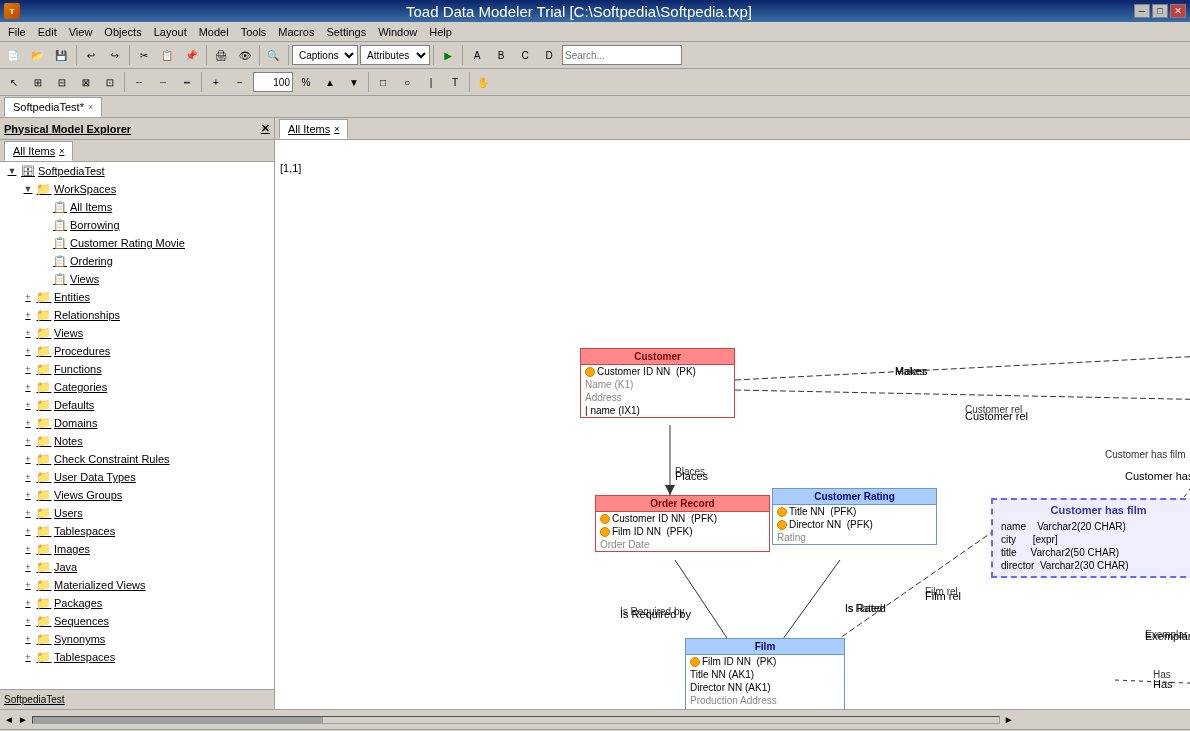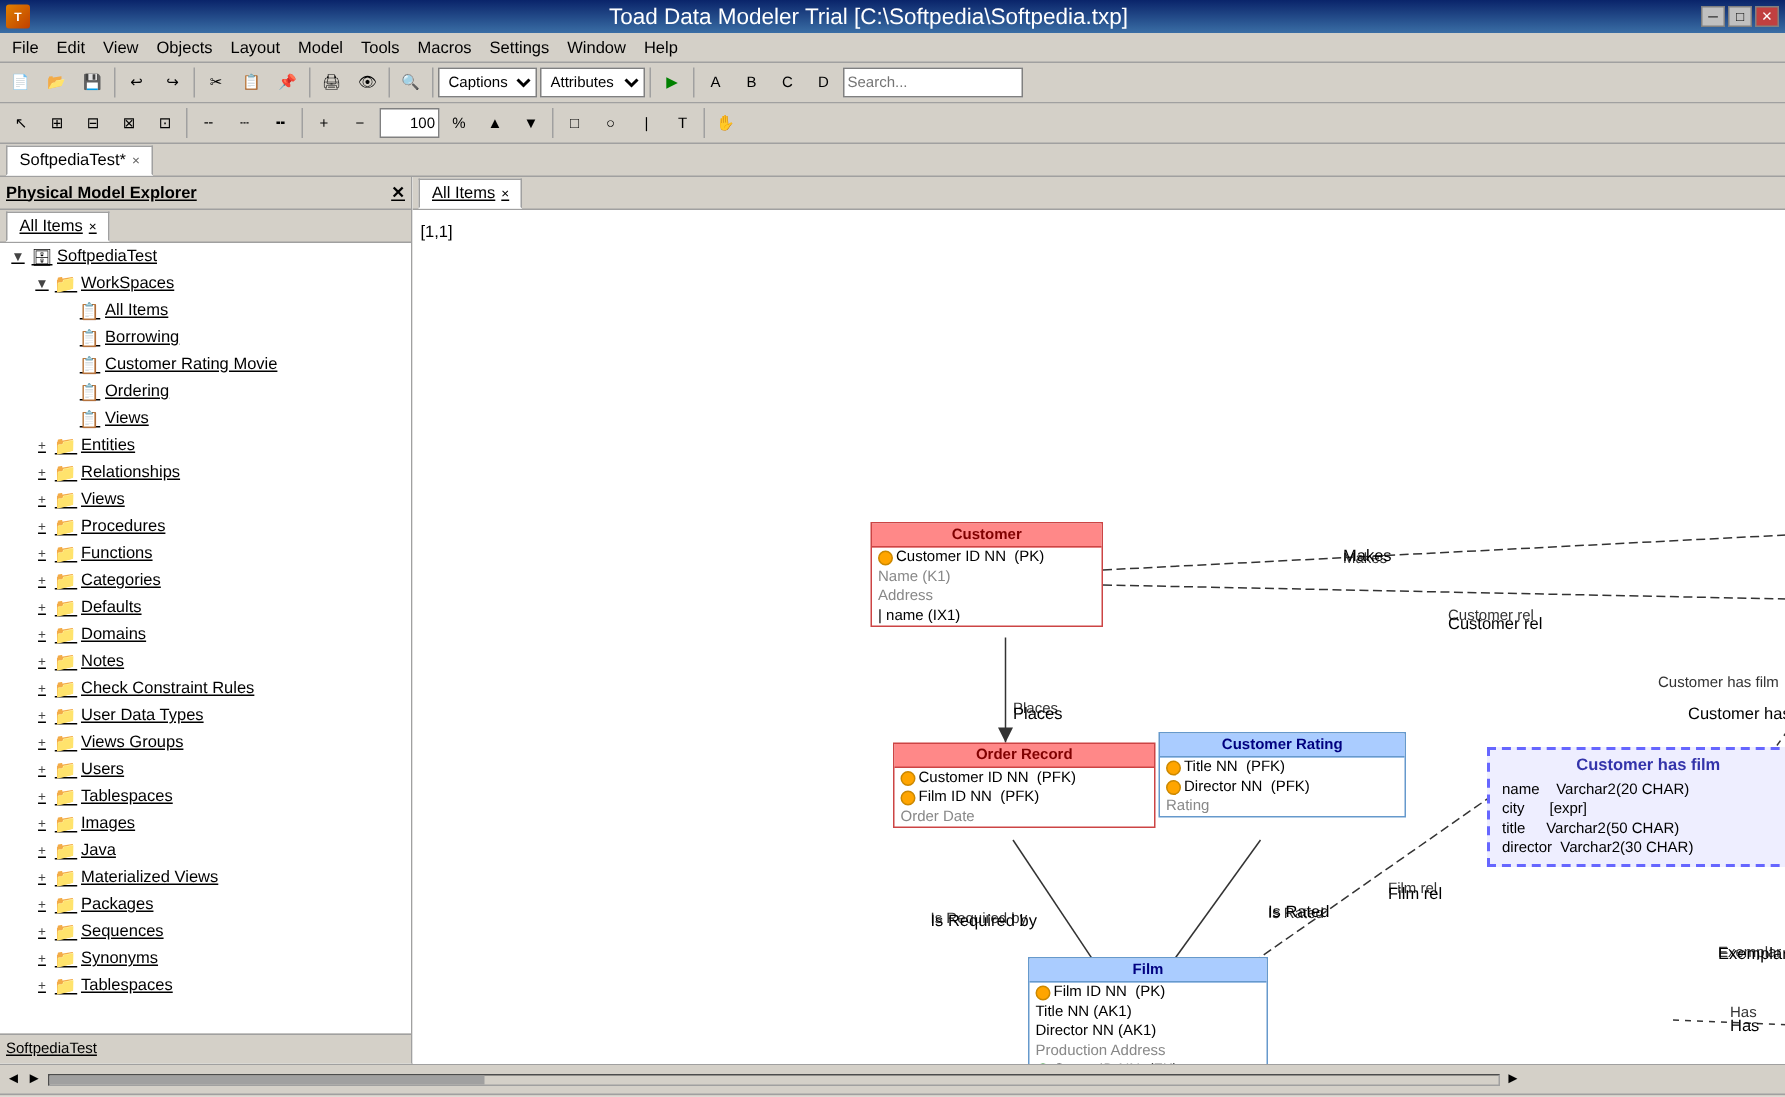--- a/index.html
+++ b/index.html
@@ -367,21 +367,21 @@
     <div style="height:22px; background:#d4d0c8; border-bottom:1px solid #a0a0a0; display:flex; align-items:flex-end; padding-left:4px;">
       <div style="height:20px; background:white; border:1px solid #a0a0a0; border-bottom:1px solid white; padding:0 8px; display:flex; align-items:center; font-size:11px;">
         <span>All Items</span>
         <span style="margin-left:4px; font-size:9px;">×</span>
       </div>
     </div>
 
     <div style="width:100%; height:calc(100% - 22px); overflow:auto; position:relative; background:white;">
       <div style="width:1300px; height:800px; position:relative; background:white;">
 
-        <div class="canvas-label" style="top:9px; left:5px;">[1,1]</div>
+        <div class="canvas-label" style="top:22px; left:5px;">[1,1]</div>
 
         <svg class="svg-overlay" viewBox="0 0 1300 800" style="position:absolute;top:0;left:0;width:1300px;height:800px;pointer-events:none;">
 
           <line x1="460" y1="240" x2="948" y2="215" stroke="#333" stroke-width="1" stroke-dasharray="6,3"></line>
           <text x="620" y="235" font-size="10" fill="#333">Makes</text>
 
           <line x1="460" y1="250" x2="948" y2="260" stroke="#333" stroke-width="1" stroke-dasharray="6,3"></line>
           <text x="690" y="273" font-size="10" fill="#333">Customer rel</text>
 
           <line x1="395" y1="285" x2="395" y2="360" stroke="#333" stroke-width="1"></line>

